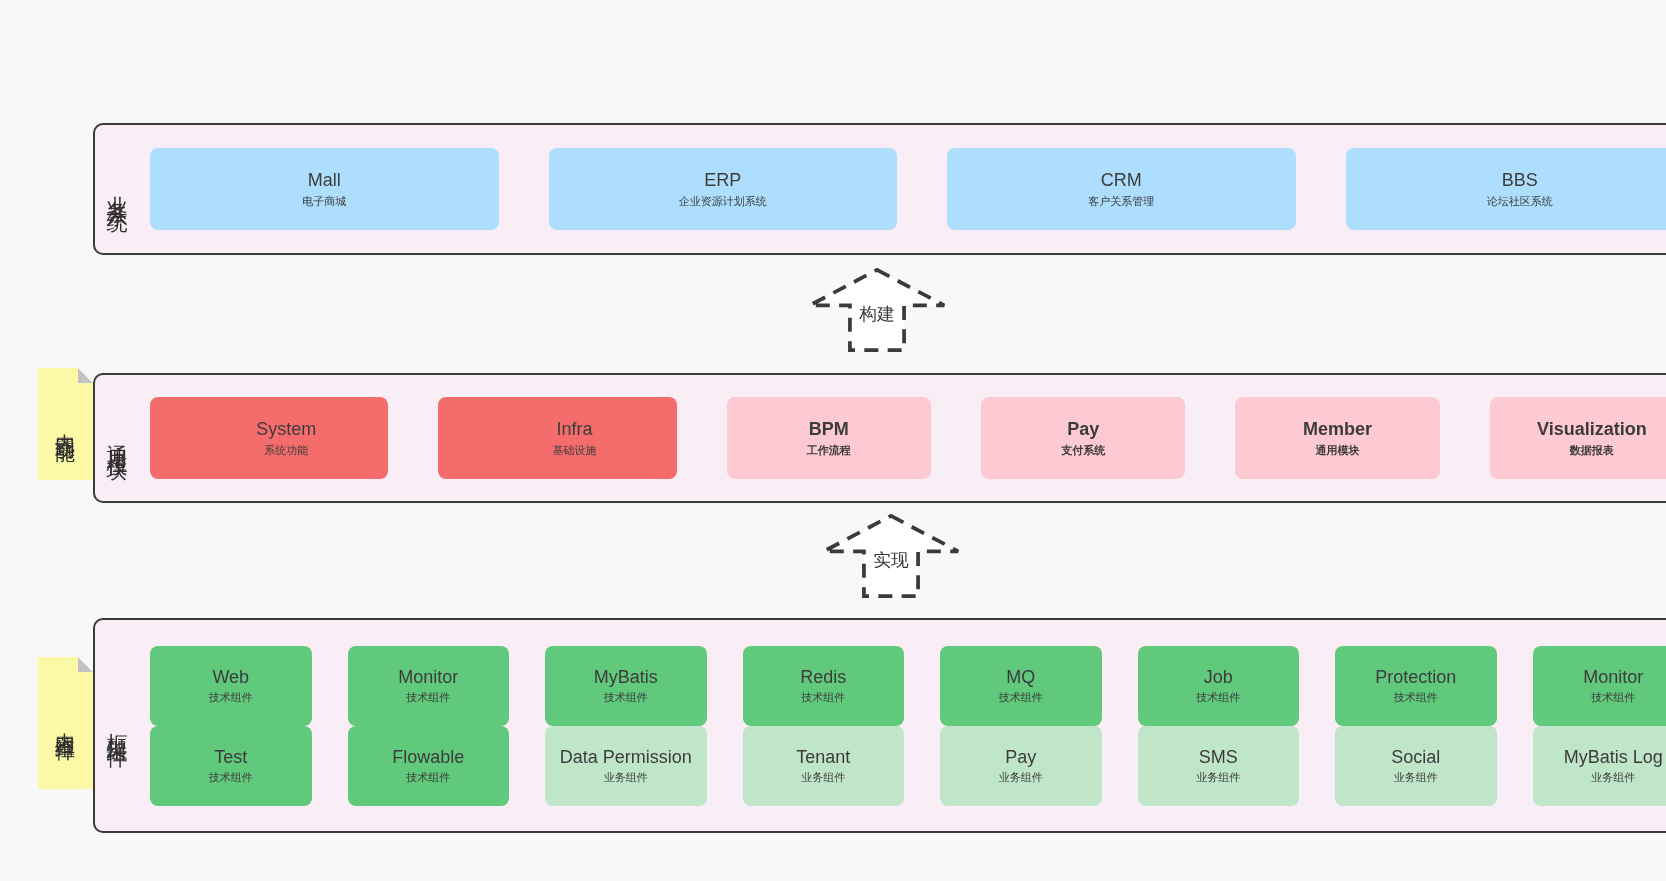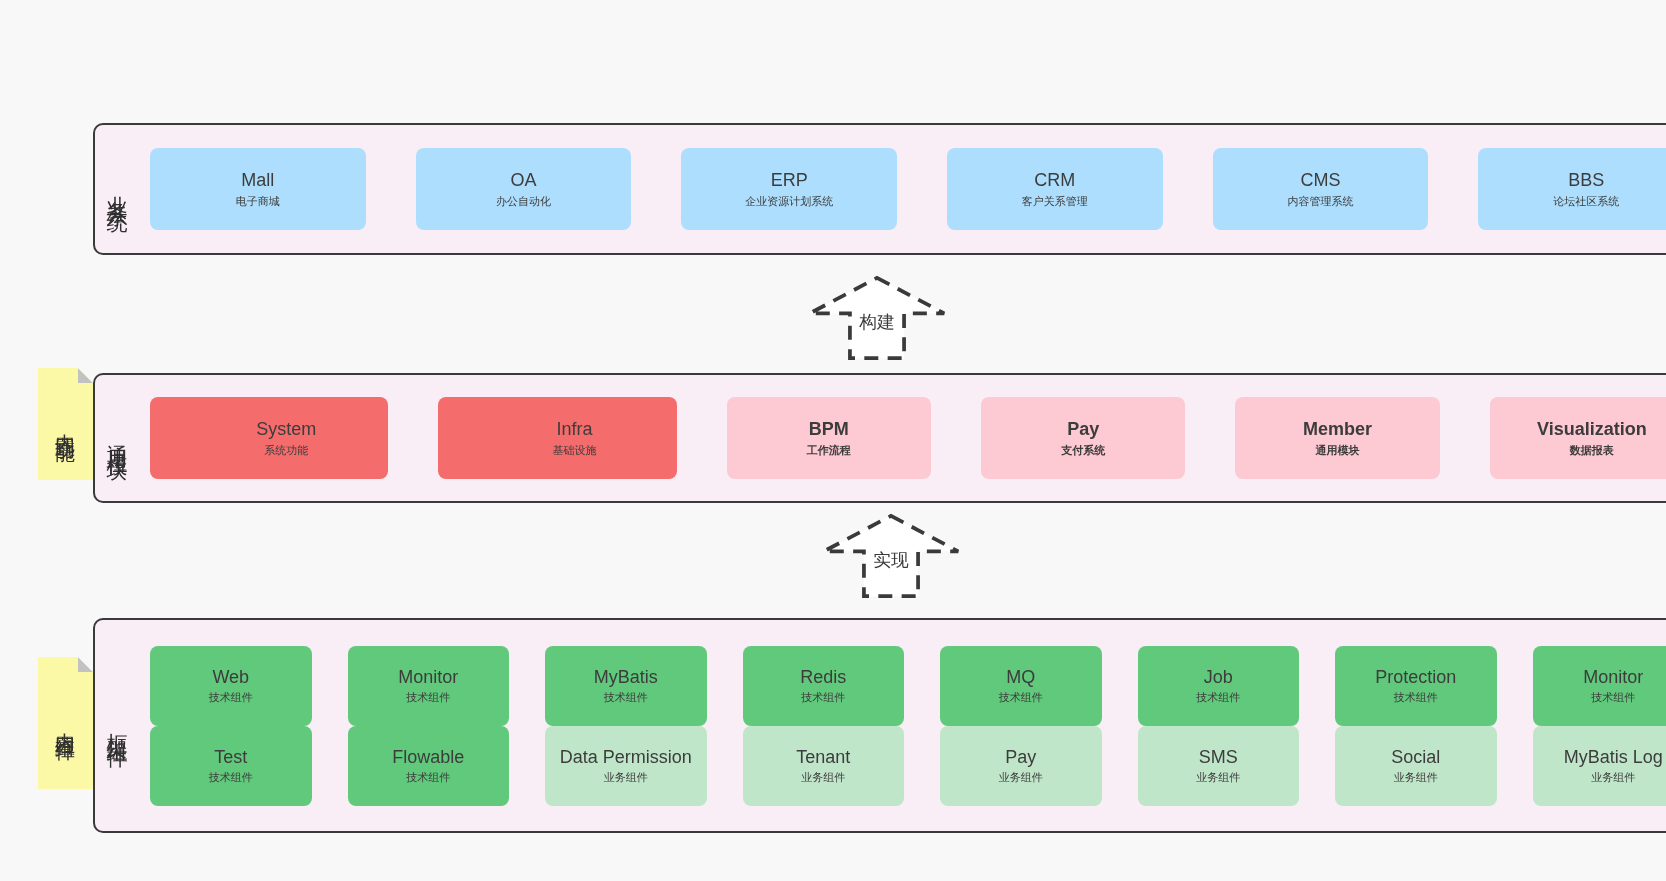--- a/index.html
+++ b/index.html
@@ -59,59 +59,51 @@
     position:absolute; top:0; right:0; width:15px; height:15px;
     background:#c2c2c2; clip-path:polygon(0 0, 100% 100%, 0 100%);
   }
   .sticky-label {
     writing-mode:vertical-rl; text-orientation:upright;
     font-size:20px; letter-spacing:3px; color:#2f2f2f; line-height:1;
   }
 
   
   .arrow { position:absolute; width:140px; height:88px; }
-  #arrow-build     { left:807px; top:274px; }
+  #arrow-build     { left:807px; top:266px; }
   #arrow-implement { left:821px; top:512px; }
   .arrow svg { width:100%; height:100%; display:block; }
   .arrow text {
     font-family:"Liberation Sans","DejaVu Sans",sans-serif;
     font-size:19px; fill:#3a3a3a;
   }
 </style>
 </head>
 <body>
 
 <div class="panel" id="panel-business">
   <div class="panel-label">业务系统</div>
   <div class="boxes-row">
 
       <div class="box blue">
         <div class="box-name">Mall</div>
         <div class="box-desc">电子商城</div>
       </div>
 
-      <div class="box blue">
-        <div class="box-name">OA</div>
-        <div class="box-desc">办公自动化</div>
-      </div>
 
       <div class="box blue">
         <div class="box-name">ERP</div>
         <div class="box-desc">企业资源计划系统</div>
       </div>
 
       <div class="box blue">
         <div class="box-name">CRM</div>
         <div class="box-desc">客户关系管理</div>
       </div>
 
-      <div class="box blue">
-        <div class="box-name">CMS</div>
-        <div class="box-desc">内容管理系统</div>
-      </div>
 
       <div class="box blue">
         <div class="box-name">BBS</div>
         <div class="box-desc">论坛社区系统</div>
       </div>
     </div>
 </div>
 
 <div class="arrow" id="arrow-build">
   <svg viewBox="0 0 150 92">

